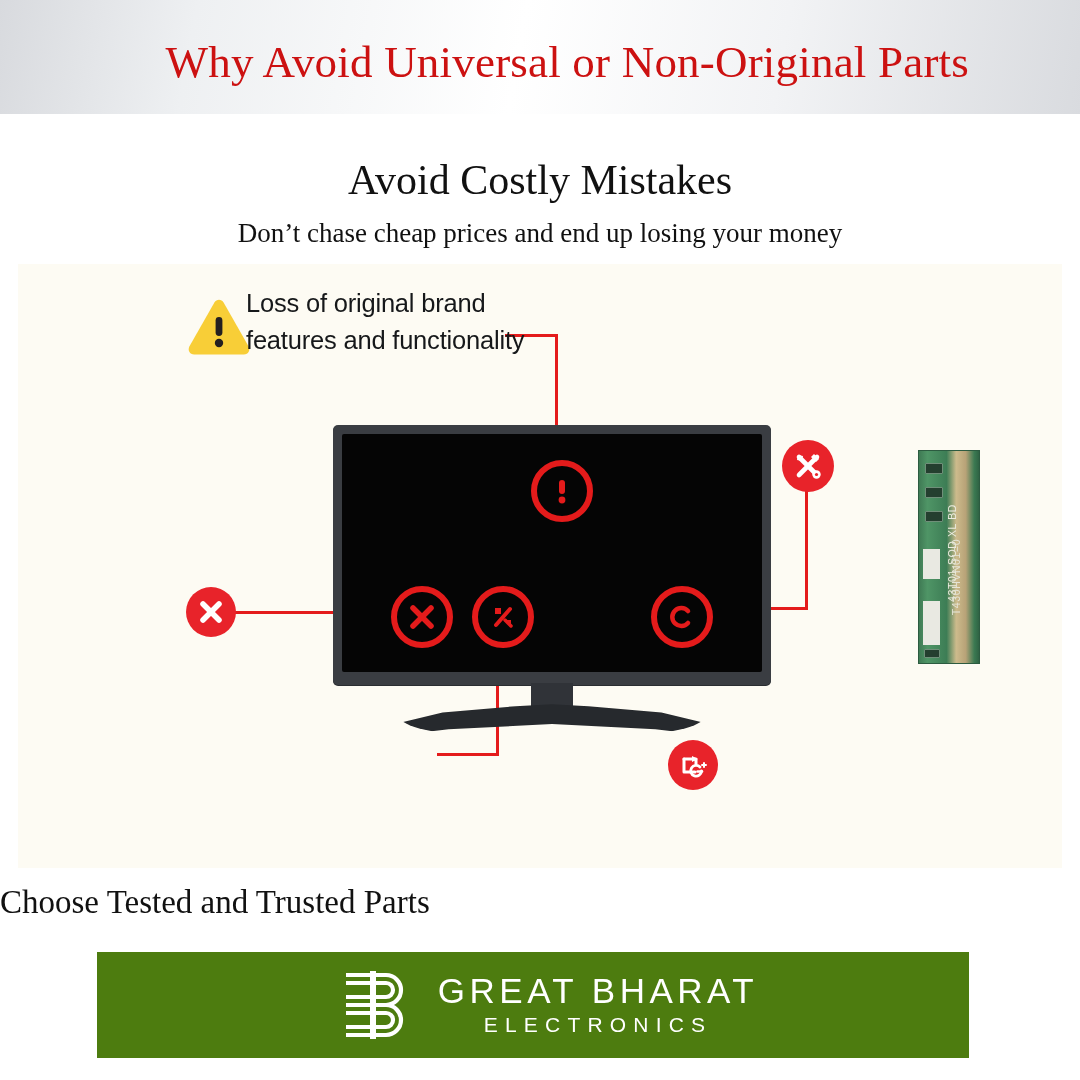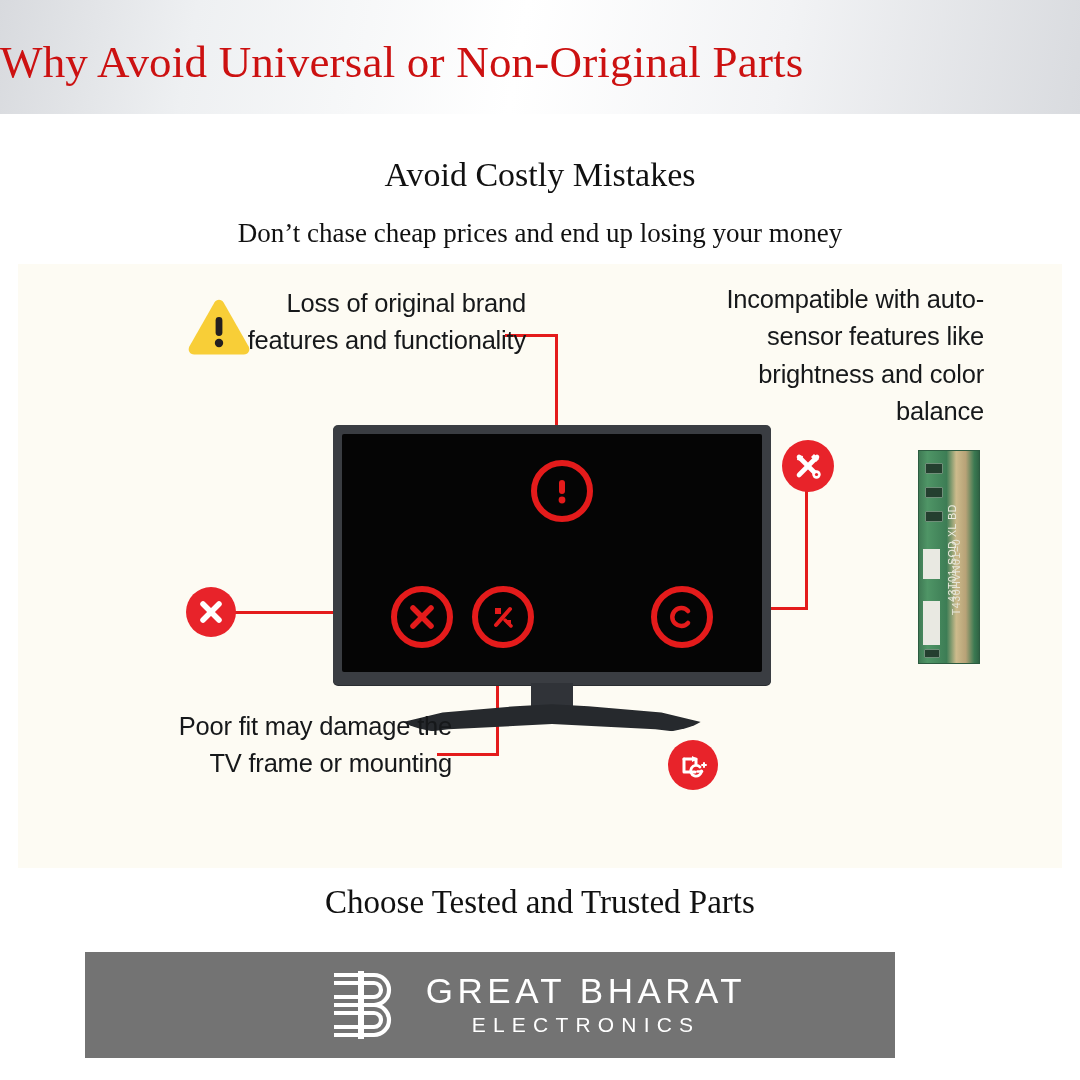--- a/index.html
+++ b/index.html
@@ -12,50 +12,50 @@
   }
   #stage{position:relative;width:1080px;height:1080px;}
 
   
   .header-band{
     position:absolute;left:0;top:0;width:1080px;height:114px;
     background:linear-gradient(100deg,#d8dade 0%,#eef0f2 18%,#ffffff 48%,#f2f3f5 72%,#d9dbdf 100%);
   }
   .header-title{
     position:absolute;left:0;top:36px;width:969px;
-    text-align:left;
+    text-align:right;
     font-family:"Liberation Serif", serif;
     font-size:45px;
     letter-spacing:.2px;
     color:#cc1111;
     white-space:nowrap;
   }
 
   
   .sub-title{
     position:absolute;left:0;top:156px;width:1080px;text-align:center;
-    font-family:"Liberation Serif", serif;font-size:34px;color:#111;
+    font-family:"Liberation Serif", serif;font-size:42px;color:#111;
   }
   .sub-text{
     position:absolute;left:0;top:200px;width:1080px;text-align:center;
     font-family:"Liberation Serif", serif;font-size:27px;color:#111;margin-top:18px;
   }
 
   
   .panel{
     position:absolute;left:18px;top:264px;width:1044px;height:604px;
     background:#fdfbf3;
   }
 
   
   .callout{
     position:absolute;
     font-family:"Liberation Sans", sans-serif;
     font-size:25.5px;line-height:1.47;color:#16181a;
-    font-weight:400;letter-spacing:-.2px;text-align:right;
+    font-weight:400;letter-spacing:-.2px;
   }
   .c-tl{left:246px;top:285px;width:280px;}
   .c-tr{left:684px;top:281px;width:300px;}
   .c-ml{left:133px;top:491px;width:230px;}
   .c-bl{left:152px;top:708px;width:300px;}
   .c-br{left:744px;top:707px;width:270px;}
 
   
   .warn-tri{position:absolute;left:186px;top:297px;width:66px;height:62px;}
 
@@ -110,28 +110,28 @@
     transform:rotate(-90deg);transform-origin:center;
     font-family:"Liberation Sans", sans-serif;
     font-size:10.5px;color:#e4e4d6;letter-spacing:.6px;white-space:nowrap;
     text-align:center;
   }
   .smd{position:absolute;background:#243f2f;border:1px solid #6f8f79;border-radius:1px;}
   .smd-w{position:absolute;background:#e9e9e2;}
 
   
   .tagline{
-    position:absolute;left:0;top:884px;width:1080px;text-align:center;
+    position:absolute;left:0;top:884px;width:1080px;text-align:left;
     font-family:"Liberation Serif", serif;font-size:33px;color:#111;
   }
 
   
   .brand-bar{
-    position:absolute;left:85px;top:952px;width:810px;height:106px;
-    background:#737373;
+    position:absolute;left:97px;top:952px;width:872px;height:106px;
+    background:#4d7c0f;
   }
   .brand-inner{
     position:absolute;left:0;top:0;width:910px;height:106px;
     display:flex;align-items:center;justify-content:center;gap:24px;
   }
   .brand-logo{width:68px;height:72px;}
   .brand-words{display:flex;flex-direction:column;align-items:center;}
   .brand-name{
     color:#fff;font-size:35px;letter-spacing:4.5px;
     font-family:"Liberation Sans", sans-serif;line-height:1.05;
@@ -243,22 +243,20 @@
     <div class="smd" style="left:6px;top:36px;width:16px;height:9px;"></div>
     <div class="smd" style="left:6px;top:60px;width:16px;height:9px;"></div>
     <div class="smd-w" style="left:4px;top:98px;width:17px;height:30px;"></div>
     <div class="smd-w" style="left:4px;top:150px;width:17px;height:44px;"></div>
     <div class="smd" style="left:5px;top:198px;width:14px;height:7px;"></div>
     <div class="pcb-text">43T01-SOD  XL BD</div>
     <div class="pcb-text2">T430HVN01=0</div>
   </div>
 
   <div class="callout c-tl">Loss of original brand features and functionality</div>
-  <div class="callout c-tr">Incompatible with auto-sensor features like brightness and color balance</div>
-  <div class="callout c-bl">Poor fit may damage the TV frame or mounting</div>
 
   <div class="tagline">Choose Tested and Trusted Parts</div>
 
   <div class="brand-bar">
     <div class="brand-inner">
       <div class="brand-logo">
         <svg width="68" height="72" viewBox="0 0 68 72" aria-hidden="true">
           <g fill="none" stroke="#ffffff" stroke-width="4.2" stroke-linecap="butt">
             <path d="M0 6 H40 A15 15 0 0 1 40 36 H0"></path>
             <path d="M0 14 H40 A7 7 0 0 1 40 28 H0"></path>

